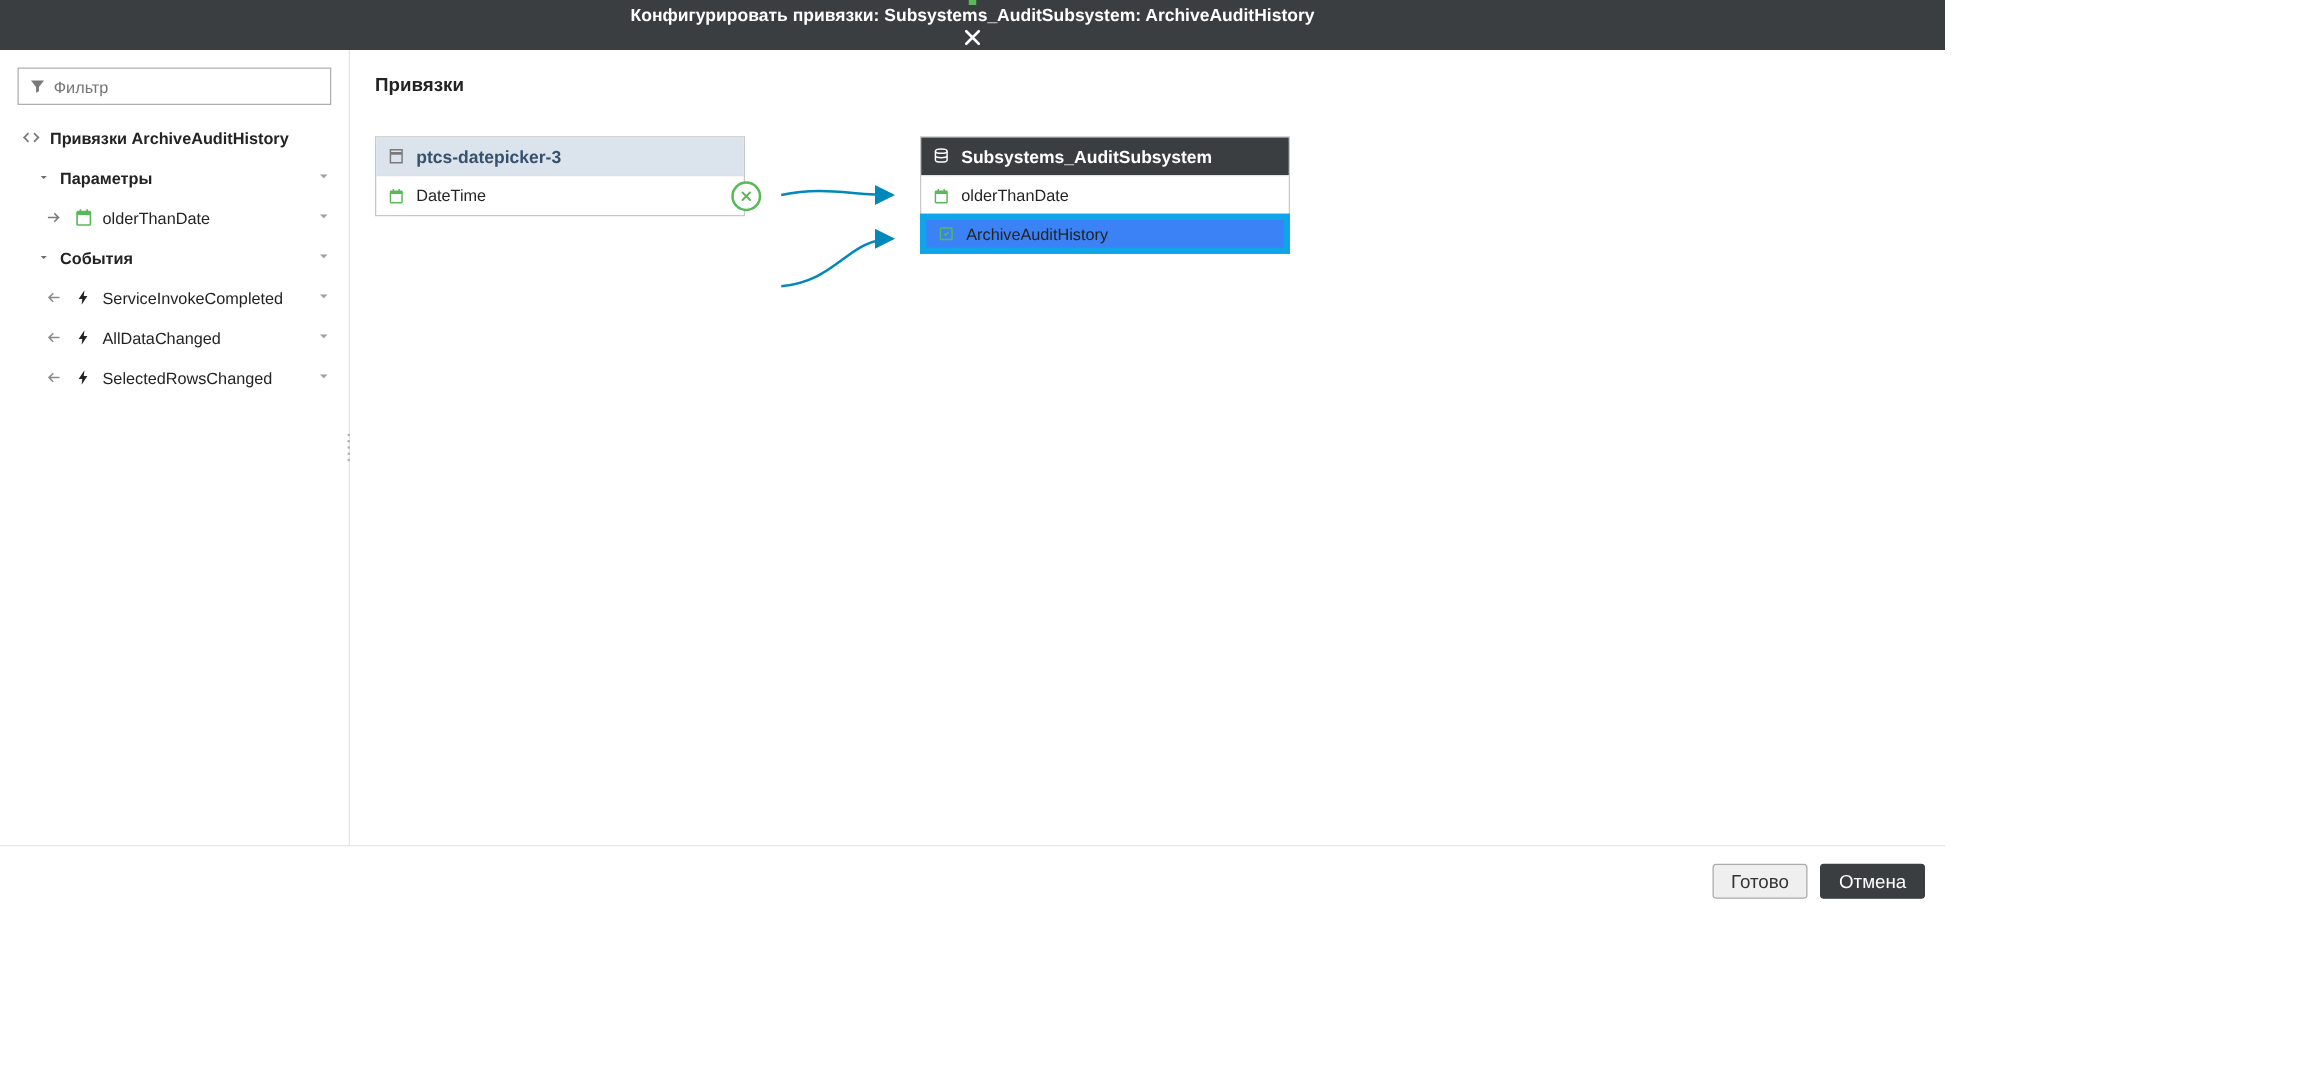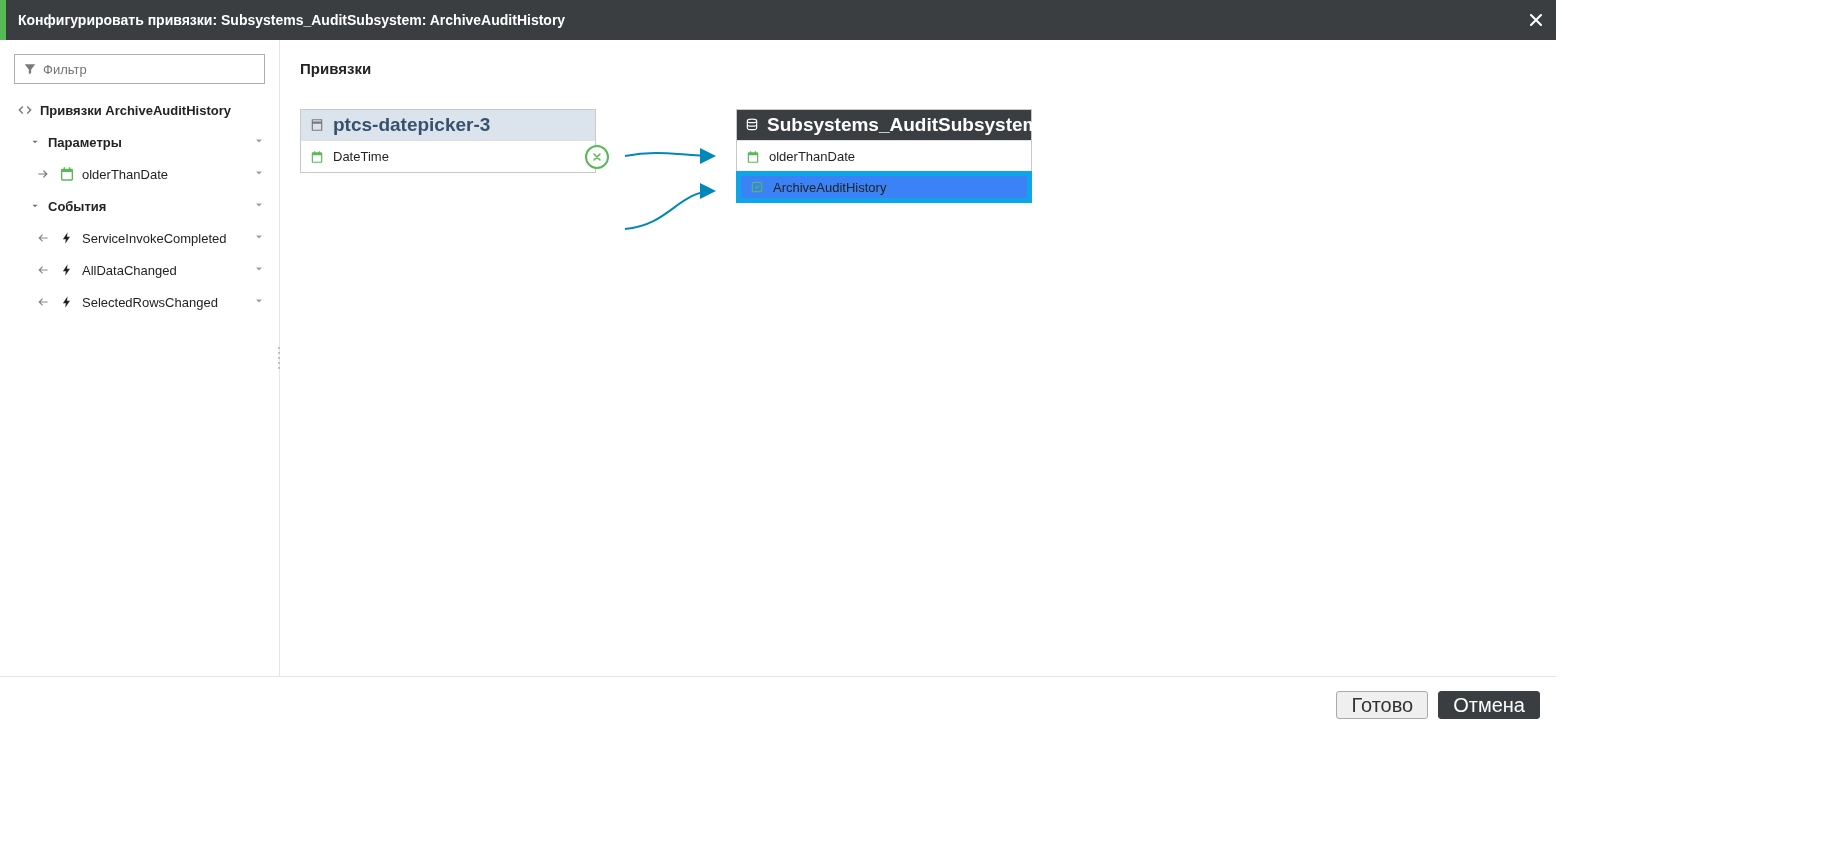--- a/index.html
+++ b/index.html
@@ -1,20 +1,20 @@
 <!DOCTYPE html>
 <html><head>
 <meta charset="utf-8">
 <style>
   * { box-sizing: border-box; margin: 0; padding: 0; }
   html, body { width: 100%; height: 100%; font-family: Arial, Helvetica, sans-serif; font-size: 13px; color: #232323; background: #fff; }
   .app { width: 1556px; height: 733px; display: flex; flex-direction: column; position: relative; }
 
   
-  .header { display: flex; align-items: center; background: #3b3e40; color: #fff; height: 40px; position: relative; }
+  .header { display: flex; align-items: center; background: #3b3e40; color: #fff; height: 40px; position: relative; flex-direction: column; }
   .header-accent { width: 6px; height: 40px; background: #58b957; }
   .header-title { padding: 0 12px; font-size: 14px; font-weight: 600; flex: 1; }
   .header-close { width: 40px; height: 40px; display:flex; align-items:center; justify-content:center; color:#fff; cursor:pointer; font-size: 24px; }
 
   
   .body { flex: 1; display: flex; overflow: hidden; border-bottom: 1px solid #e5e5e5; position: relative; }
 
   
   .sidebar { width: 280px; border-right: 1px solid #e5e5e5; display: flex; flex-direction: column; padding: 14px 0 0; position: relative; }
   .filter-box { margin: 0 14px 10px; border: 1px solid #aeaeae; height: 30px; display:flex; align-items:center; padding: 0 8px; gap: 6px; }
@@ -33,32 +33,32 @@
 
   .splitter-handle { position: absolute; right: -4px; top: 50%; transform: translateY(-50%); width: 8px; height: 30px; display:flex; flex-direction:column; align-items:center; justify-content:center; gap:3px; cursor: col-resize; }
   .splitter-handle span { width:2px; height:2px; border-radius:50%; background:#b0b0b0; }
 
   
   .canvas { flex: 1; position: relative; padding: 20px 20px 0 20px; overflow: auto; }
   .canvas h2 { font-size: 15px; font-weight: 700; margin-bottom: 32px; }
   .diagram { position: relative; width: 800px; height: 260px; }
 
   .node { position: absolute; width: 296px; border: 1px solid #c8c8c8; background: #fff; }
-  .node-header { background: #dbe3ec; height: 30px; display:flex; align-items:center; padding: 0 8px; gap:8px; font-size: 19px; color: #37516d; font-weight: 600; }
+  .node-header { background: #dbe3ec; height: 30px; display:flex; align-items:center; padding: 0 8px; gap:8px; font-size: 14px; color: #37516d; font-weight: 600; }
   .node-header.dark { background: #3b3e40; color: #fff; }
   .port { height: 32px; display:flex; align-items:center; padding: 0 8px; gap: 8px; border-top: 1px solid #e0e0e0; position: relative; }
   .port.selected { border: 5px solid #0ea5e9; margin: -1px; background: #3b82f6; }
   .action-bubble { position:absolute; right:-14px; top:50%; transform:translateY(-50%); width:24px; height:24px; border-radius:50%; border:2px solid #58b957; background:#fff; display:flex; align-items:center; justify-content:center; color:#58b957; font-weight:bold; font-size:14px; line-height:1; cursor:pointer; }
   .ico-small { width:16px; height:16px; display:inline-flex; align-items:center; justify-content:center; }
 
   svg.connectors { position:absolute; left:0; top:0; width:100%; height:100%; pointer-events:none; }
 
   
   .footer { display:flex; justify-content:flex-end; align-items:center; gap:10px; padding: 14px 16px; }
-  .btn { height: 28px; padding: 0 14px; border-radius: 3px; border: 1px solid #aaa; background:#efefef; cursor:pointer; font-size:20px; color:#333; }
+  .btn { height: 28px; padding: 0 14px; border-radius: 3px; border: 1px solid #aaa; background:#efefef; cursor:pointer; font-size:15px; color:#333; }
   .btn.primary { background:#3b3e40; color:#fff; border-color:#3b3e40; }
 
   
   .sv { fill: currentColor; }
   .bolt { color:#232323; }
   .cal { color:#58b957; }
   .grey { color:#7a7a7a; }
   .back-arrow { color:#8a8a8a; }
 </style>
 </head>

